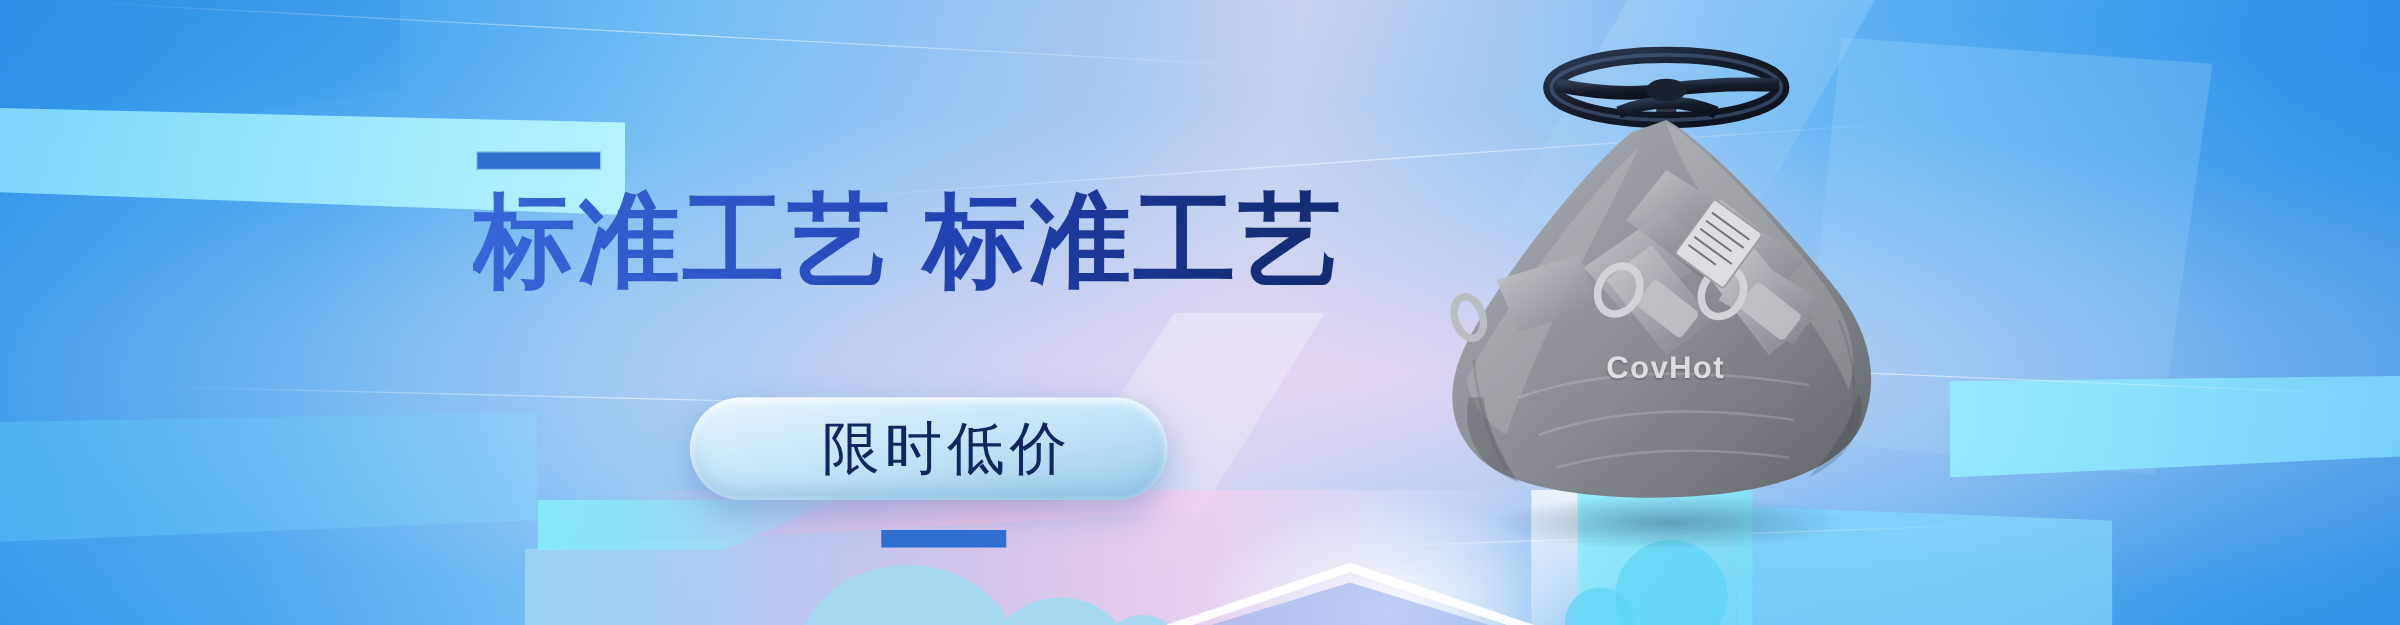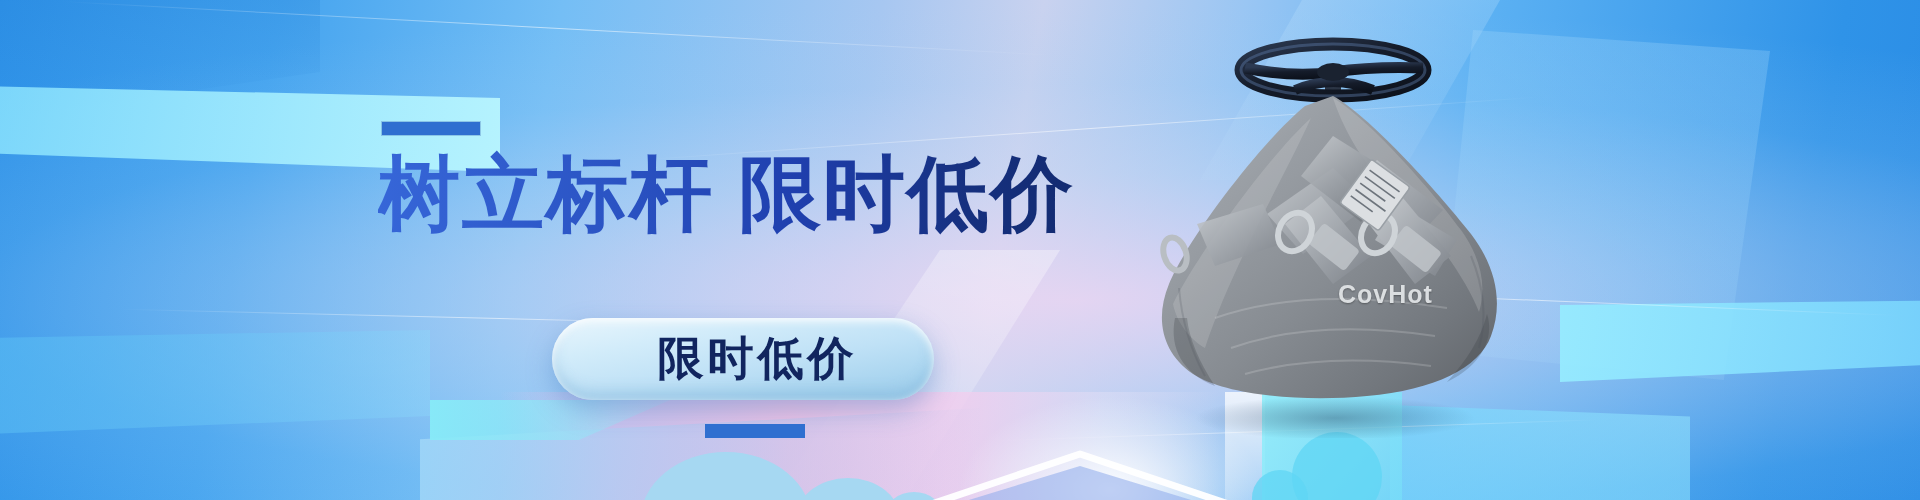--- a/index.html
+++ b/index.html
@@ -96,28 +96,28 @@
 
   .subhead{ position:absolute; left:478px; top:258px; width:560px;
     font-size:34px; line-height:42px; font-weight:700; letter-spacing:1px; white-space:nowrap;
     color:#2a56c8; }
 
   .cta{ position:absolute; left:552px; top:318px; width:382px; height:82px;
     border-radius:41px; display:flex; align-items:center; justify-content:center;
     background:linear-gradient(170deg,#e9f6fd 0%,#d2ecfa 28%,#bfe1f6 56%,#a8d4ef 82%,#9ccbe9 100%);
     box-shadow:0 10px 26px rgba(60,120,190,.38), inset 0 3px 8px rgba(255,255,255,.95), inset 0 -8px 14px rgba(120,175,215,.45);
     cursor:pointer; }
-  .cta-label{ font-size:46px; font-weight:700; letter-spacing:4px; color:#11255f;margin-left:29px; }
+  .cta-label{ font-size:46px; font-weight:400; letter-spacing:4px; color:#11255f;margin-left:29px; }
 
   .cta-underline{ position:absolute; left:705px; top:424px; width:100px; height:14px; background:#2f6fd0; }
 
   
   .product{ position:absolute; left:1135px; top:18px; width:390px; height:420px; }
   .product svg{ display:block; }
-  .prod-brand{ position:absolute; left:1338px; top:280px; font-size:25px; font-weight:700;
+  .prod-brand{ position:absolute; left:1285px; top:280px; font-size:25px; font-weight:700;
     letter-spacing:1px; color:#e3e6e8; text-shadow:0 1px 2px rgba(0,0,0,.35); opacity:.92; }
 </style>
 </head>
 <body>
 
 <div id="banner">
 
   <div class="layer bg-base"></div>
 
   <div class="layer rib rib8"></div>
@@ -155,21 +155,21 @@
   <div class="layer rightpanel"></div>
   <div class="layer rightcyan">
     <span class="bub" style="left:30px;top:40px;width:90px;height:90px;"></span>
     <span class="bub" style="left:-10px;top:78px;width:56px;height:56px;"></span>
   </div>
 
   <div class="content">
 
     <div class="accent-dash"></div>
 
-    <div class="headline">树立标杆 限时低价</div>
+    <div class="headline">标准工艺 标准工艺</div>
 
 
     <div class="cta">
       <span class="cta-label">限时低价</span>
     </div>
 
     <div class="cta-underline"></div>
 
     <div class="product">
       <svg width="390" height="420" viewBox="0 0 390 420">

